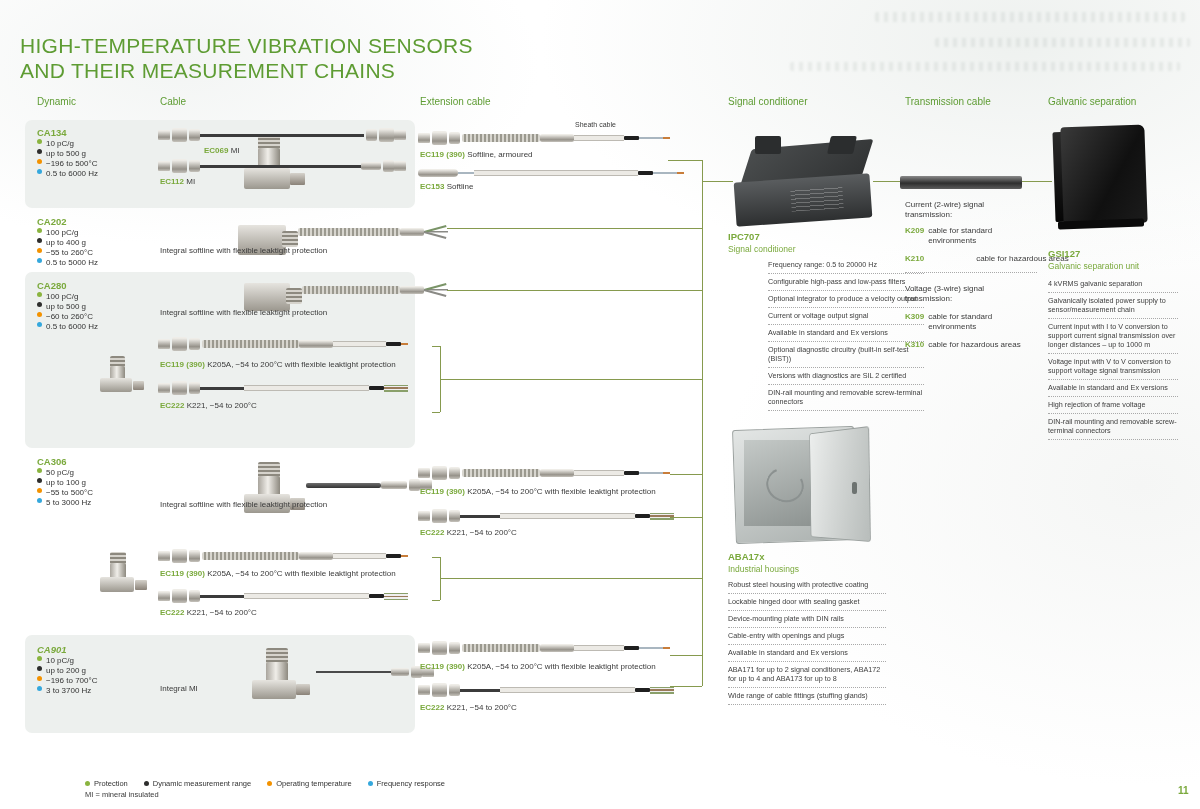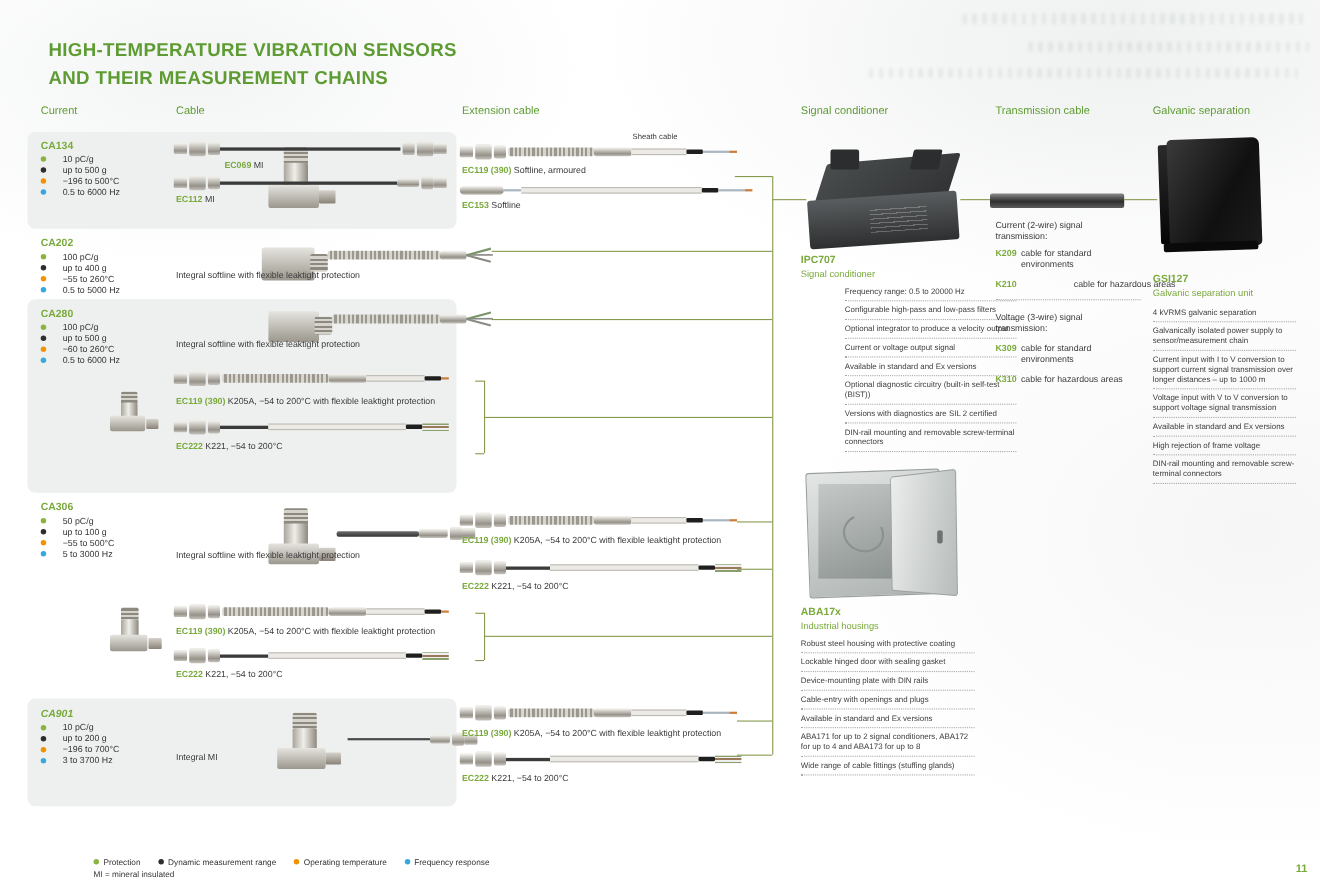--- a/index.html
+++ b/index.html
@@ -4,26 +4,26 @@
 <style>
   html,body{margin:0;padding:0;background:#e8e8e8;font-family:"Liberation Sans",sans-serif;}
   #page{position:relative;width:1200px;height:809px;margin:0 auto;overflow:hidden;color:#3c3c3c;
     background:
       radial-gradient(600px 300px at 15% 8%, #f3f5f4, transparent 60%),
       radial-gradient(800px 400px at 85% 5%, #eef1ef, transparent 60%),
       radial-gradient(700px 500px at 95% 60%, #f5f6f5, transparent 60%),
       #ffffff;}
   .ghost{position:absolute;background:repeating-linear-gradient(90deg,rgba(140,152,146,.55) 0 4px,transparent 4px 9px);
     filter:blur(1.3px);opacity:.26;border-radius:2px;}
-  .title{position:absolute;left:44px;top:33px;font-size:17px;line-height:25px;color:#5e9c33;letter-spacing:.3px;font-weight:700;}
+  .title{position:absolute;left:20px;top:33px;font-size:21px;line-height:25px;color:#5e9c33;letter-spacing:.3px;font-weight:400;}
   .colhead{position:absolute;top:96px;font-size:10px;color:#5e9c33;white-space:nowrap;}
   .greybox{position:absolute;background:#edf0ee;border-radius:7px;}
   .scode{position:absolute;font-size:9.5px;font-weight:bold;color:#7aa93c;}
   .specs{position:absolute;font-size:8px;color:#333;}
-  .spec{display:flex;align-items:center;gap:15px;height:10px;white-space:nowrap;}
+  .spec{display:flex;gap:4px;height:10px;white-space:nowrap;}
   .dot{width:5px;height:5px;border-radius:50%;flex:0 0 auto;}
   .dot.g{background:#8ab43f}.dot.k{background:#2e2e2d}.dot.o{background:#f39200}.dot.b{background:#35a8dd}
   .codeline{position:absolute;font-size:8px;color:#3a3a3a;white-space:nowrap;}
   .codeline b{color:#7aa93c;font-weight:bold;}
   .note{position:absolute;font-size:7px;color:#3a3a3a;white-space:nowrap;}
   .ftitle{position:absolute;font-size:9.5px;font-weight:bold;color:#7aa93c;}
   .fsub{position:absolute;font-size:8.5px;color:#7aa93c;}
   .feat-list{position:absolute;font-size:7.2px;line-height:9px;color:#3d3d3d;}
   .feat{padding:3px 0 4px;border-bottom:1px dotted #a9a9a9;}
   .oline{position:absolute;background:#869a4e;}
@@ -85,21 +85,21 @@
 
   <div class="ghost" style="left:875px;top:12px;width:310px;height:10px;"></div>
   <div class="ghost" style="left:935px;top:38px;width:255px;height:9px;"></div>
   <div class="ghost" style="left:790px;top:62px;width:390px;height:9px;"></div>
 
   <div class="title">
     <div>HIGH-TEMPERATURE VIBRATION SENSORS</div>
     <div>AND THEIR MEASUREMENT CHAINS</div>
   </div>
 
-  <div class="colhead" style="left:37px;">Current</div>
+  <div class="colhead" style="left:37px;">Dynamic</div>
   <div class="colhead" style="left:160px;">Cable</div>
   <div class="colhead" style="left:420px;">Extension cable</div>
   <div class="colhead" style="left:728px;">Signal conditioner</div>
   <div class="colhead" style="left:905px;">Transmission cable</div>
   <div class="colhead" style="left:1048px;">Galvanic separation</div>
 
   <div class="greybox" style="left:25px;top:120px;width:390px;height:88px;"></div>
   <div class="greybox" style="left:25px;top:272px;width:390px;height:176px;"></div>
   <div class="greybox" style="left:25px;top:635px;width:390px;height:98px;"></div>
 

